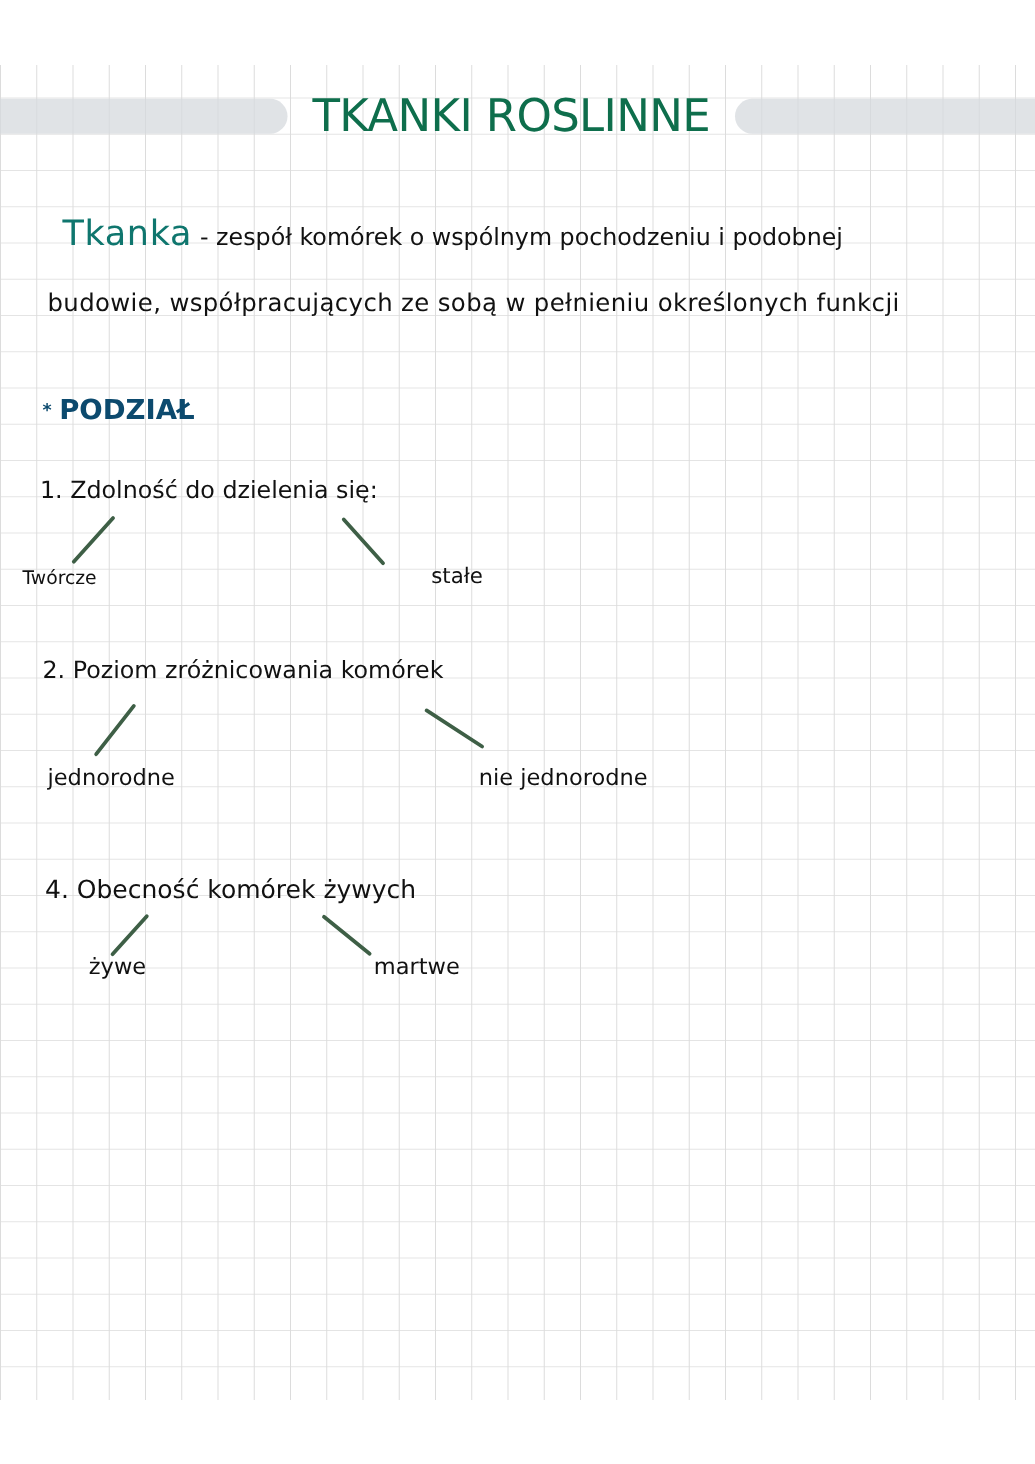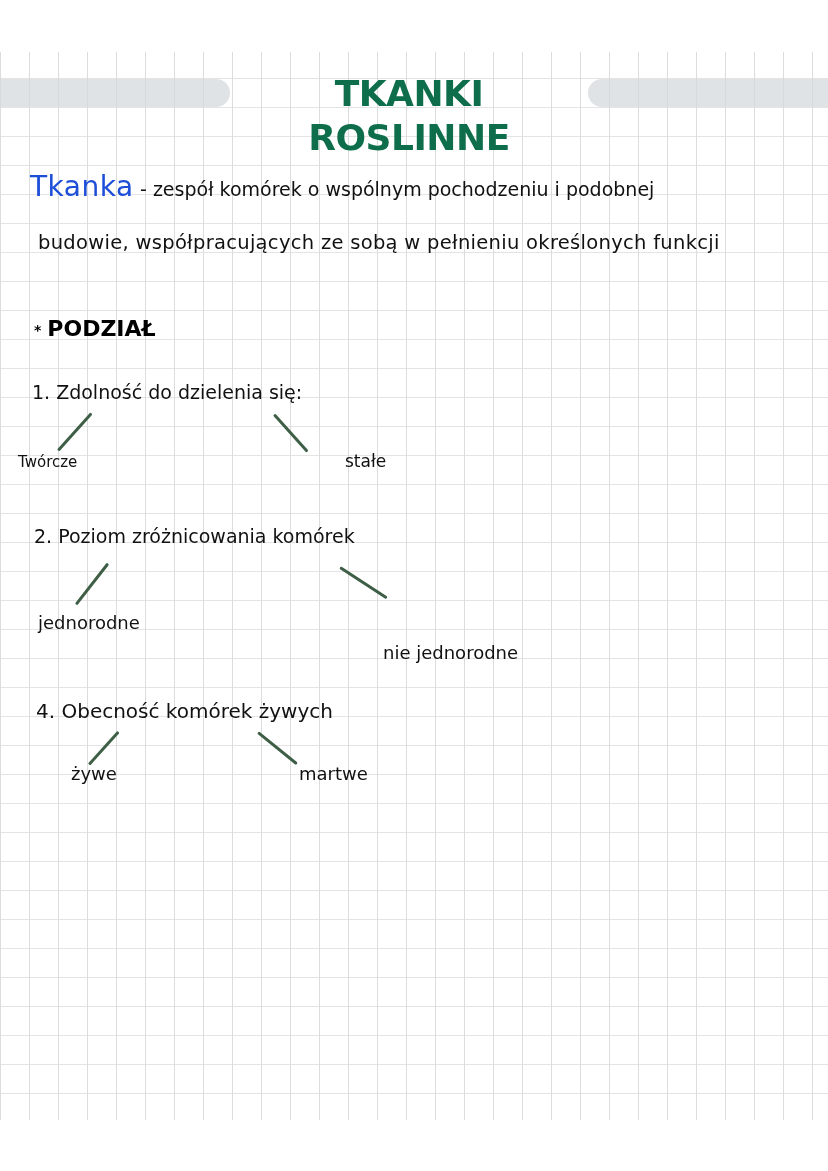--- a/index.html
+++ b/index.html
@@ -17,33 +17,33 @@
     background-position: 29px 0, 0 26px;
   }
   .banner-bar {
     position: absolute; top: 79px; height: 28px;
     background: rgba(214, 218, 222, 0.75);
   }
   .banner-left { left: 0; width: 230px; border-radius: 0 14px 14px 0; }
   .banner-right { left: 588px; width: 240px; border-radius: 14px 0 0 14px; }
   .title {
     position: absolute; top: 72px; left: 232px; width: 354px; text-align: center;
-    font-family: "DejaVu Sans", sans-serif; font-weight: bold;
+    font-family: "DejaVu Sans", sans-serif; font-weight: normal;
     font-size: 36px; letter-spacing: -0.5px; color: #0e6e4c;
     line-height: 44px;
   }
   .txt {
     position: absolute; white-space: nowrap;
     font-family: "DejaVu Sans", sans-serif; color: #111;
   }
   .def-line1 { top: 170px; left: 30px; font-size: 20px; }
-  .def-term { color: #1d4ed8; font-size: 28px; letter-spacing: 0.5px; }
+  .def-term { color: #0f766e; font-size: 28px; letter-spacing: 0.5px; margin-left: 20px; }
   .def-rest { font-size: 19px; }
   .def-line2 { top: 231px; left: 38px; font-size: 19.5px; letter-spacing: 0.3px; }
-  .section-head { top: 316px; left: 34px; font-size: 22px; color: #000000; font-weight: bold; }
+  .section-head { top: 316px; left: 34px; font-size: 22px; color: #0c4a6e; font-weight: bold; }
   .section-head .star { font-size: 14px; vertical-align: middle; margin-right: 6px; }
   .item-title { font-size: 19px; text-align: center; }
   .branch { font-size: 17px; }
   .connector {
     position: absolute; height: 3px; background: #3e5f46; border-radius: 2px;
     transform-origin: left center;
   }
 </style>
 </head>
 <body>
@@ -67,19 +67,19 @@
 <div class="txt item-title" style="top:381px; left:32px;">1. Zdolność do dzielenia się:</div>
 <div class="connector" style="left:58px; top:449px; width:50px; transform:rotate(-48deg);"></div>
 <div class="connector" style="left:274px; top:413px; width:50px; transform:rotate(48deg);"></div>
 <div class="txt branch" style="top:453px; left:18px; font-size:15px;">Twórcze</div>
 <div class="txt branch" style="top:451px; left:313px;margin-left:32px;">stałe</div>
 
 <div class="txt item-title" style="top:525px; left:34px;">2. Poziom zróżnicowania  komórek</div>
 <div class="connector" style="left:76px; top:603px; width:52px; transform:rotate(-52deg);"></div>
 <div class="connector" style="left:340px; top:566px; width:56px; transform:rotate(33deg);"></div>
 <div class="txt branch" style="top:612px; left:38px; font-size:18px;">jednorodne</div>
-<div class="txt branch" style="top:642px; left:383px; font-size:18px;">nie jednorodne</div>
+<div class="txt branch" style="top:612px; left:383px; font-size:18px;">nie jednorodne</div>
 
 <div class="txt item-title" style="top:699px; left:36px; font-size:20px;">4. Obecność komórek  żywych</div>
 <div class="connector" style="left:89px; top:763px; width:44px; transform:rotate(-48deg);"></div>
 <div class="connector" style="left:258px; top:731px; width:50px; transform:rotate(39deg);"></div>
 <div class="txt branch" style="top:763px; left:71px; font-size:18px;text-align:center;">żywe</div>
 <div class="txt branch" style="top:763px; left:299px; font-size:18px;">martwe</div>
 
 </body></html>

